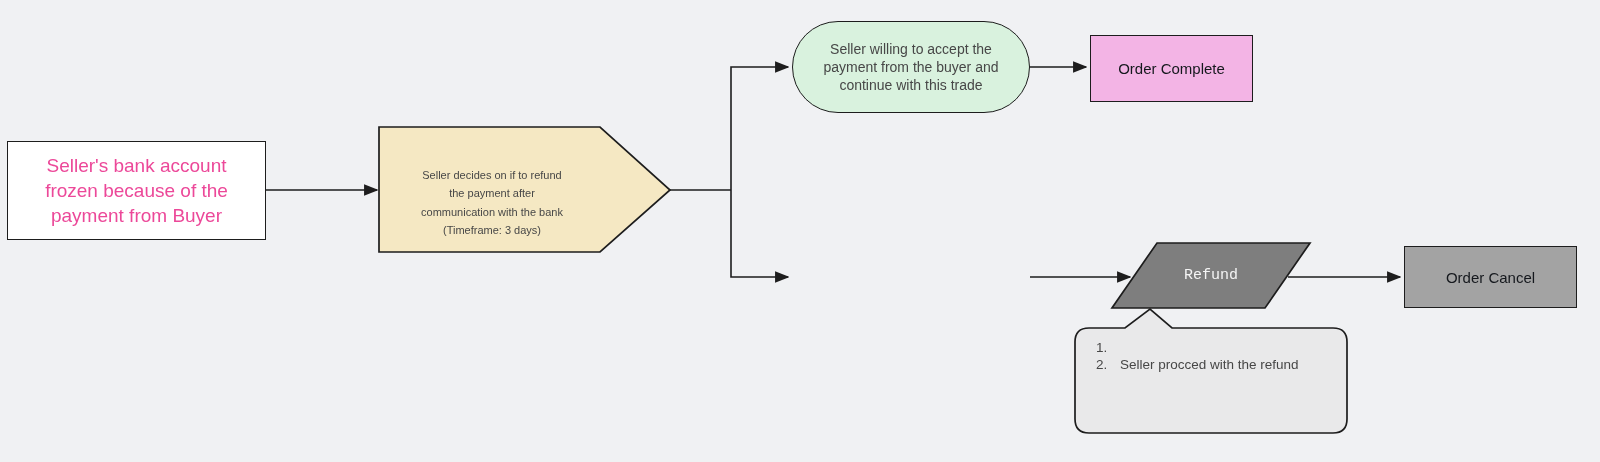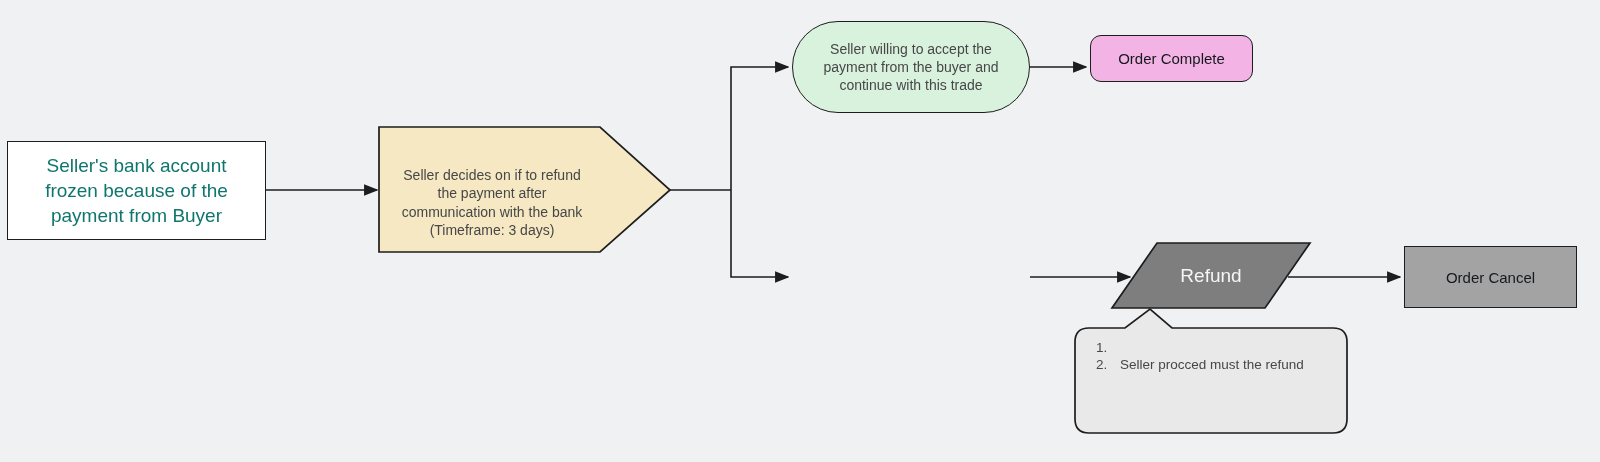--- a/index.html
+++ b/index.html
@@ -10,27 +10,27 @@
   .layer{position:absolute;left:0;top:0;}
   .edge{fill:none;stroke:#1d1d1d;stroke-width:1.6px;}
   .shape{stroke:#1d1d1d;stroke-width:1.7px;}
   .node{
     position:absolute;box-sizing:border-box;
     display:flex;align-items:center;justify-content:center;
     text-align:center;white-space:pre-line;
   }
   .rect{border:1.7px solid #1d1d1d;}
   .pill{border:1.9px solid #1d1d1d;border-radius:46px;}
-  .start{left:7px;top:141px;width:259px;height:99px;font-size:19px;line-height:25px;color:#0f766e;}
-  .decision-label{left:381px;top:127px;width:222px;height:151px;font-size:14px;line-height:18.5px;color:#474747;}
+  .start{left:7px;top:141px;width:259px;height:99px;font-size:19px;line-height:25px;color:#ec4899;}
+  .decision-label{left:381px;top:127px;width:222px;height:151px;font-size:11px;line-height:18.5px;color:#474747;}
   .accept{left:792px;top:21px;width:238px;height:92px;font-size:14px;line-height:18px;color:#474747;padding:0 8px;}
   .reject{left:792px;top:231px;width:238px;height:92px;font-size:14px;line-height:18px;color:#474747;padding:0 8px;}
-  .complete{left:1090px;top:35px;width:163px;height:47px;font-size:15px;color:#15181d;border-radius:11px;}
+  .complete{left:1090px;top:35px;width:163px;height:67px;font-size:15px;color:#15181d;}
   .cancel{left:1404px;top:246px;width:173px;height:62px;font-size:15px;color:#15181d;}
-  .refund-label{left:1136px;top:243px;width:150px;height:65px;font-size:19px;color:#f5f5f5;}
+  .refund-label{left:1136px;top:243px;width:150px;height:65px;font-size:15px;color:#f5f5f5;font-family:Liberation Mono, monospace;}
   .note-list{
     position:absolute;left:1096px;top:339px;width:236px;
     font-size:13.5px;line-height:17px;color:#474747;
   }
   .note-row{display:flex;}
   .note-num{width:24px;flex:none;}
   .note-text{width:184px;}
 </style>
 </head>
 <body>
@@ -78,17 +78,17 @@
   <div class="node refund-label">Refund</div>
 
   <div class="node rect cancel" style="background-color: #a3a3a3;">Order Cancel</div>
 
   <div class="note-list">
     <div class="note-row">
       <span class="note-num">1.</span>
     </div>
     <div class="note-row">
       <span class="note-num">2.</span>
-      <span class="note-text">Seller procced must the refund</span>
+      <span class="note-text">Seller procced with the refund</span>
     </div>
   </div>
 
 </div>
 
 </body></html>

